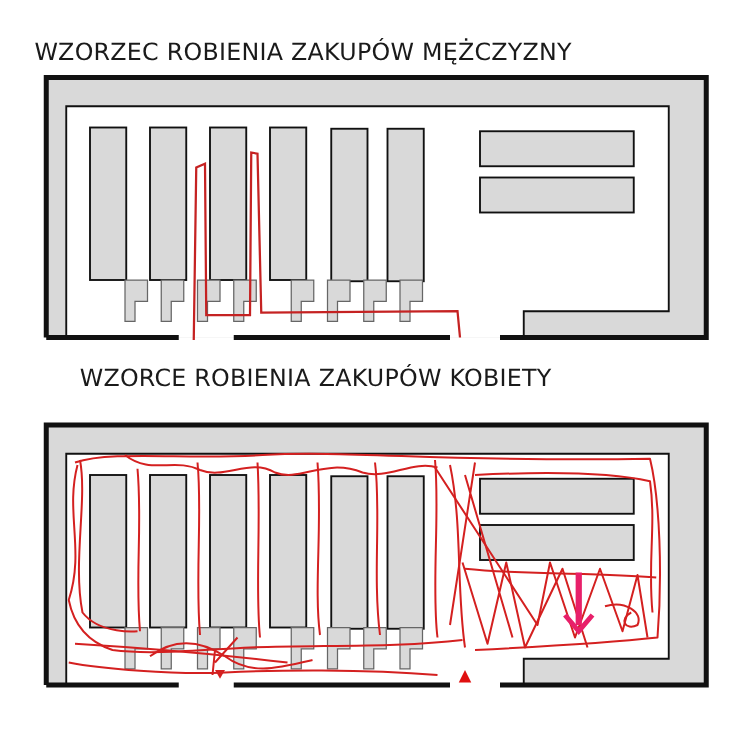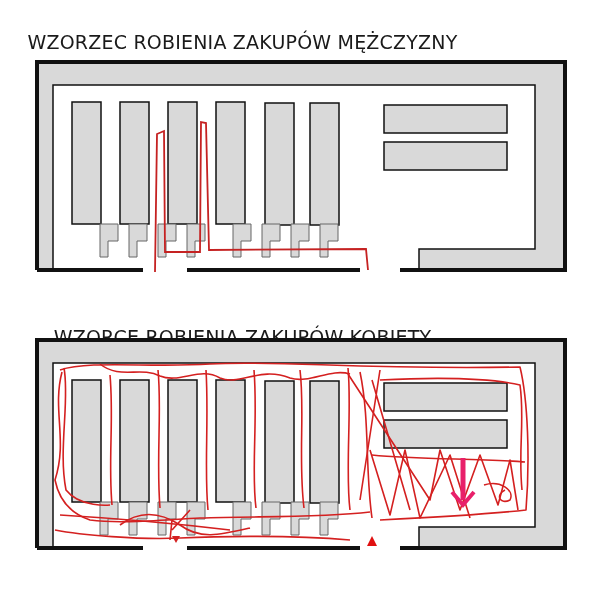--- a/index.html
+++ b/index.html
@@ -1,19 +1,19 @@
 <!DOCTYPE html>
 <html><head>
 <meta charset="utf-8">
 <style>
   html,body{margin:0;padding:0;background:#ffffff;}
   body{width:600px;height:600px;position:relative;overflow:hidden;font-family:"DejaVu Sans",sans-serif;}
   .title{position:absolute;left:0;width:485px;text-align:center;font-size:19px;color:#1a1a1a;letter-spacing:0.2px;}
   #t1{top:31px;}
-  #t2{top:326px;}
+  #t2{top:292px;padding-left:10px;}
   svg{position:absolute;left:0;top:0;}
 </style>
 </head>
 <body>
 
 <div class="title" id="t1">WZORZEC ROBIENIA ZAKUPÓW MĘŻCZYZNY</div>
 <div class="title" id="t2">WZORCE ROBIENIA ZAKUPÓW KOBIETY</div>
 
 <svg width="600" height="600" viewBox="0 0 600 600">
   <defs>

